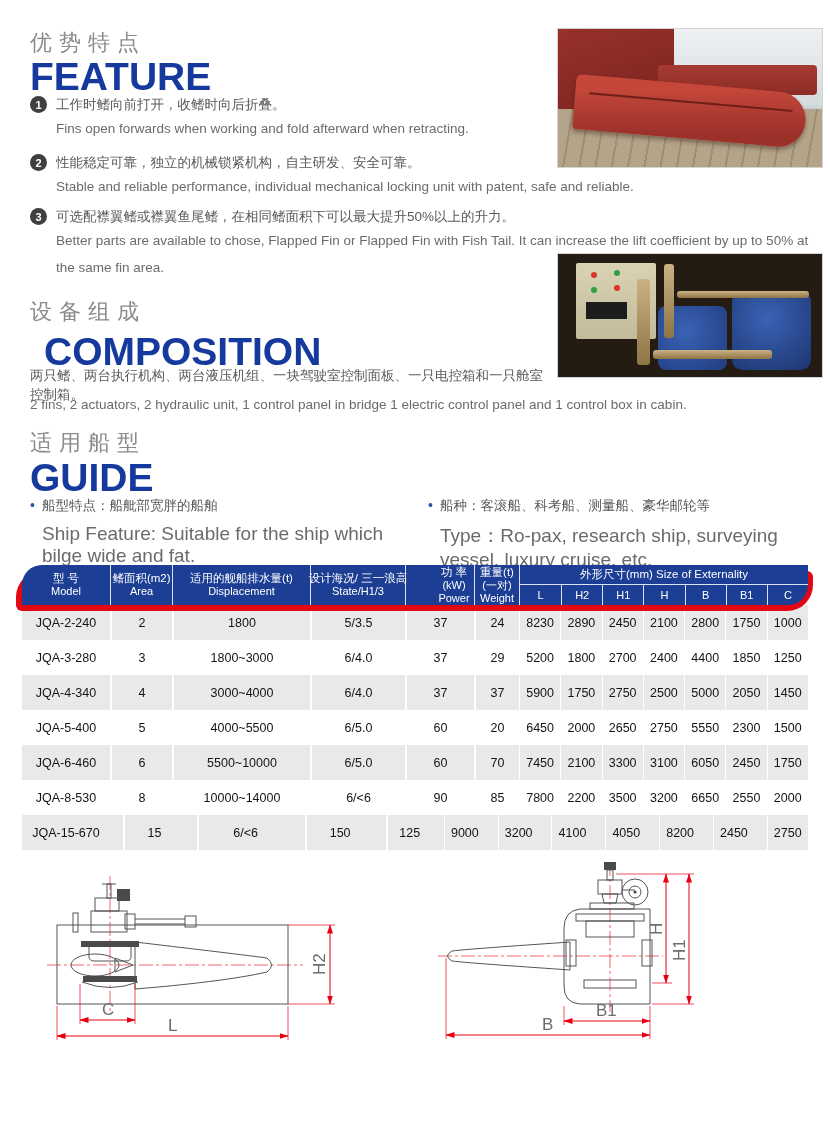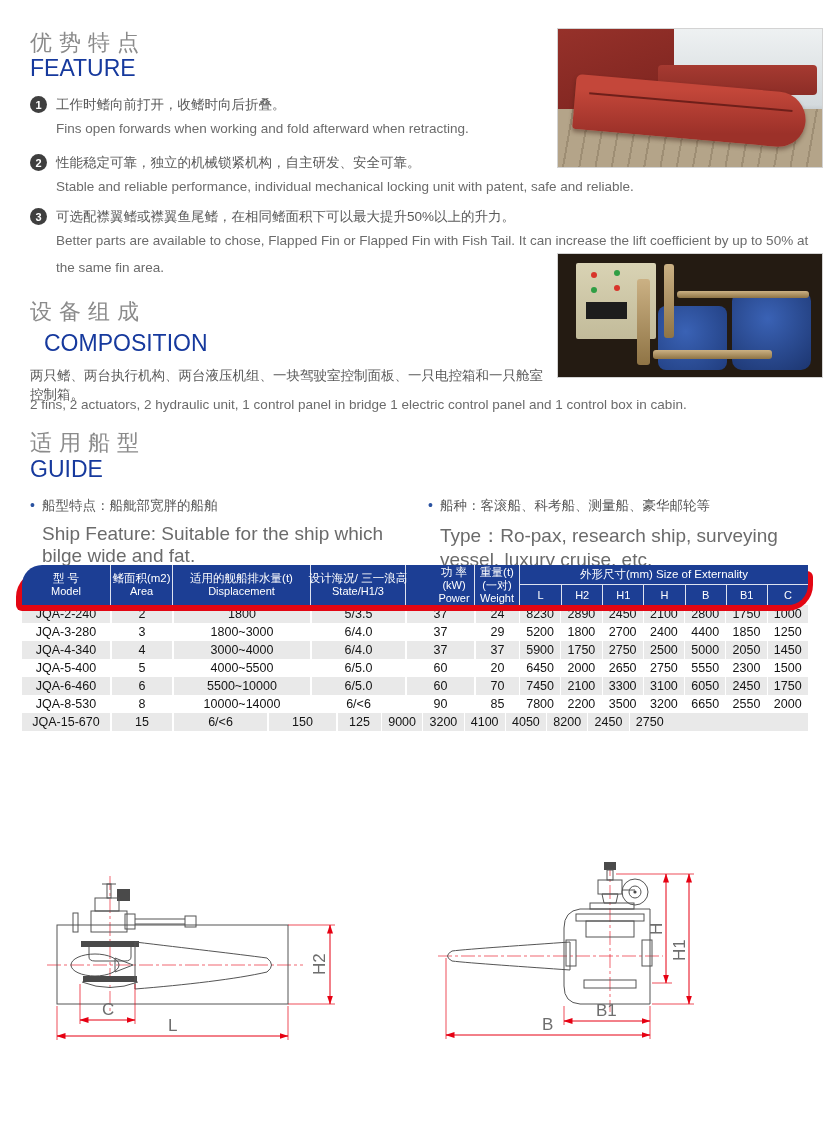--- a/index.html
+++ b/index.html
@@ -2,21 +2,21 @@
 <html><head>
 <meta charset="utf-8">
 <style>
   * { margin:0; padding:0; box-sizing:border-box; }
   html,body { background:#fff; }
   body { font-family:"Liberation Sans","DejaVu Sans",sans-serif; }
   .page { position:relative; width:830px; height:1124px; background:#fff; overflow:hidden; }
 
   
   .sec-title-cn { position:absolute; color:#8b8b8b; font-size:22px; letter-spacing:7px; font-weight:400; }
-  .sec-title-en { position:absolute; color:#16399d; font-size:23px; font-weight:400; letter-spacing:0px; }
+  .sec-title-en { position:absolute; color:#16399d; font-size:39px; font-weight:700; letter-spacing:0px; }
 
   
   .feat-item-cn { position:absolute; display:flex; align-items:flex-start; gap:9px; }
   .num-badge { width:17px; height:17px; border-radius:50%; background:#3f3f3f; color:#fff;
                font-size:11px; font-weight:700; display:flex; align-items:center; justify-content:center; flex:0 0 17px; margin-top:1px; }
   .cn-text { color:#595959; font-size:13.5px; line-height:19px; }
   .en-text { position:absolute; color:#6b6b6b; font-size:13.5px; line-height:27px; }
 
   
   .bullet-row { position:absolute; display:flex; gap:7px; align-items:flex-start; }
@@ -57,21 +57,21 @@
   .h-cn { font-size:11.5px; line-height:13px; }
   .h-en { font-size:11px; line-height:13px; }
   .dims-group { display:flex; flex-direction:column; border-left:1px solid rgba(255,255,255,.85); }
   .dims-title { height:20px; display:flex; align-items:center; justify-content:center;
                 font-size:11.5px; border-bottom:1px solid rgba(255,255,255,.85); }
   .dims-sub { display:flex; height:20px; }
   .dimcell { width:41.3px; display:flex; align-items:center; justify-content:center;
              font-size:11px; border-left:1px solid rgba(255,255,255,.85); }
   .dimcell:first-child { border-left:none; }
   .tbody { width:786px; }
-  .trow { display:flex; height:18px; align-items:stretch; }
+  .trow { display:flex; height:35px; align-items:stretch;justify-content:space-between; }
   .trow:nth-child(odd) { background:#e9e9e9; }
   .trow:nth-child(even) { background:#ffffff; }
   .tcell { display:flex; align-items:center; justify-content:center; font-size:12.5px;
            font-weight:500; color:#141414; border-left:2px solid #fff; white-space:nowrap; }
   .tcell:first-child { border-left:none; }
   .c0{width:88px;} .c1{width:62px;} .c2{width:138px;} .c3{width:95px;} .c4{width:69px;} .c5{width:45px;}
   .c6,.c7,.c8,.c9,.c10,.c11,.c12{width:41.28px; border-left-width:1px;}
   .w0{width:88px;} .w1{width:62px;} .w2{width:138px;} .w3{width:95px;} .w4{width:69px;padding-left:28px;} .w5{width:45px;} .wd{width:289px;}
 
   

